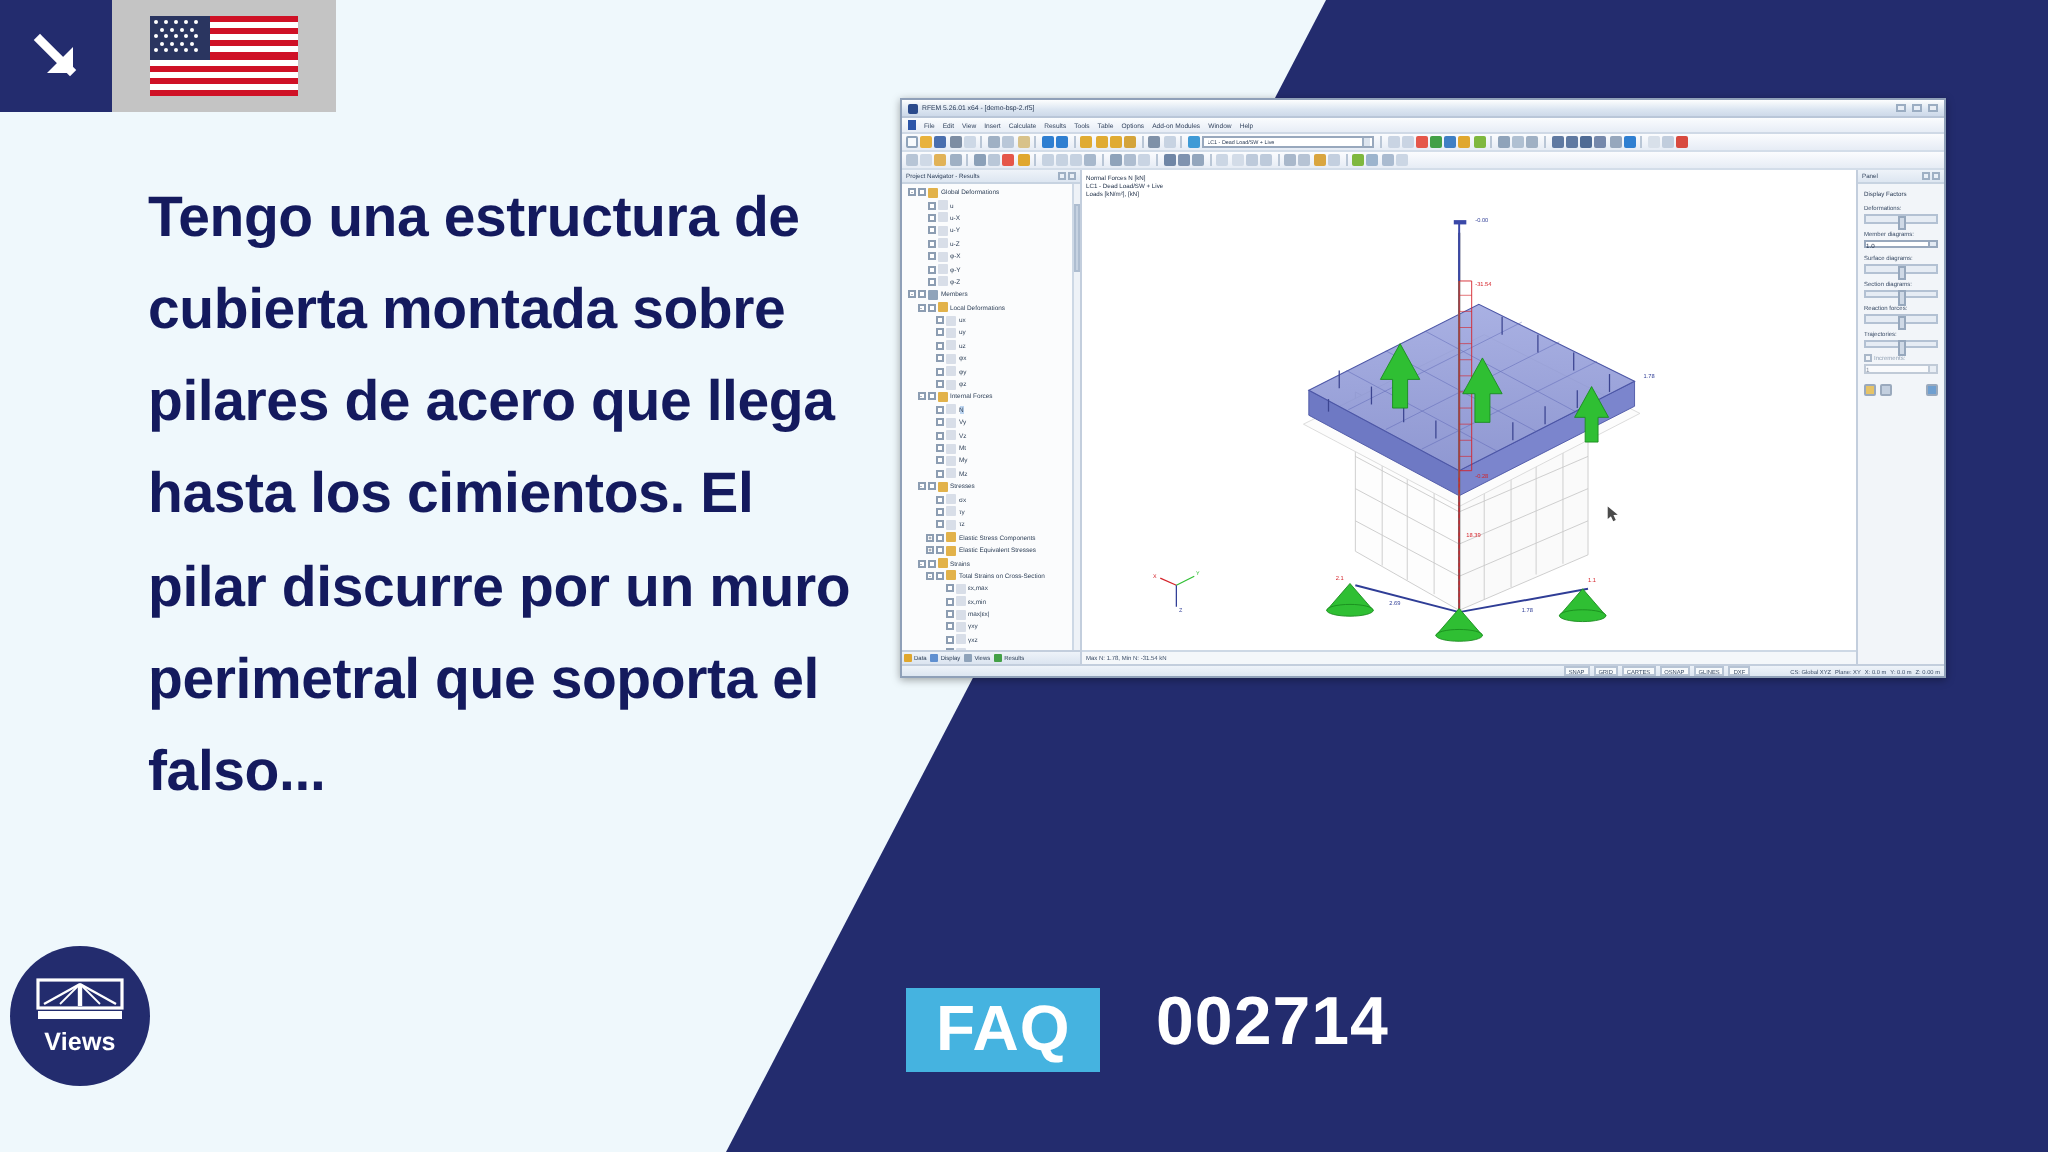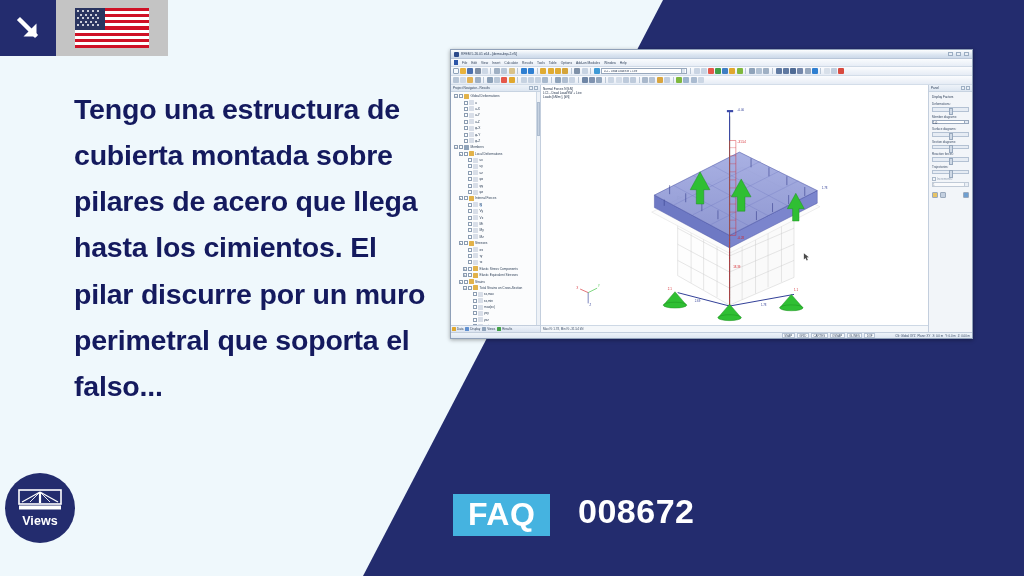--- a/index.html
+++ b/index.html
@@ -318,21 +318,21 @@
     <line x1="22" y1="3" x2="40" y2="13" stroke="#ffffff" stroke-width="1.2"></line>
     <line x1="22" y1="3" x2="22" y2="14" stroke="#ffffff" stroke-width="2.2"></line>
     <line x1="22" y1="3" x2="12" y2="13" stroke="#ffffff" stroke-width="0.9"></line>
     <line x1="22" y1="3" x2="32" y2="13" stroke="#ffffff" stroke-width="0.9"></line>
     <rect x="1" y="16.5" width="42" height="4" fill="#ffffff"></rect>
   </svg>
   <div id="dlubal-word">Views</div>
 </div>
 
 <div id="faq-badge">FAQ</div>
-<div id="faq-number">008672</div>
+<div id="faq-number">002714</div>
 
 <div id="app-window">
 
   <div id="titlebar">
     <div id="app-icon"></div>
     <div id="title-text">RFEM 5.26.01 x64 - [demo-bsp-2.rf5]</div>
     <div class="win-btns">
       <div class="win-btn"></div>
       <div class="win-btn"></div>
       <div class="win-btn close"></div>

